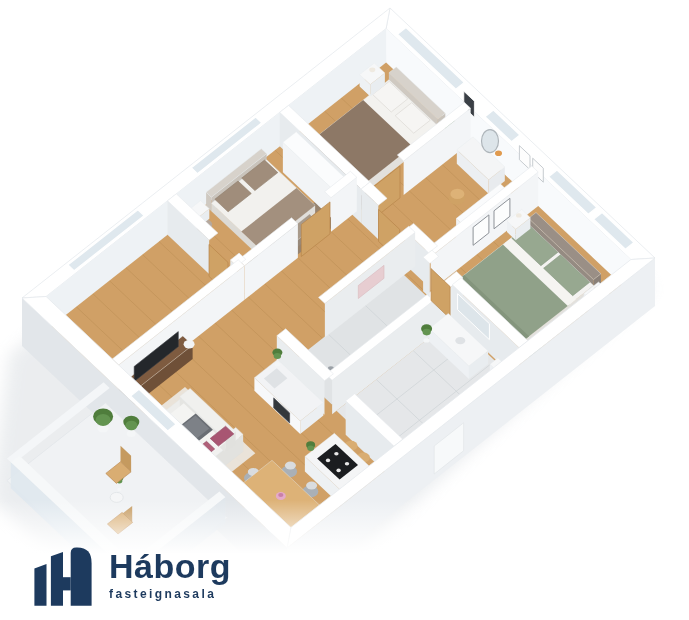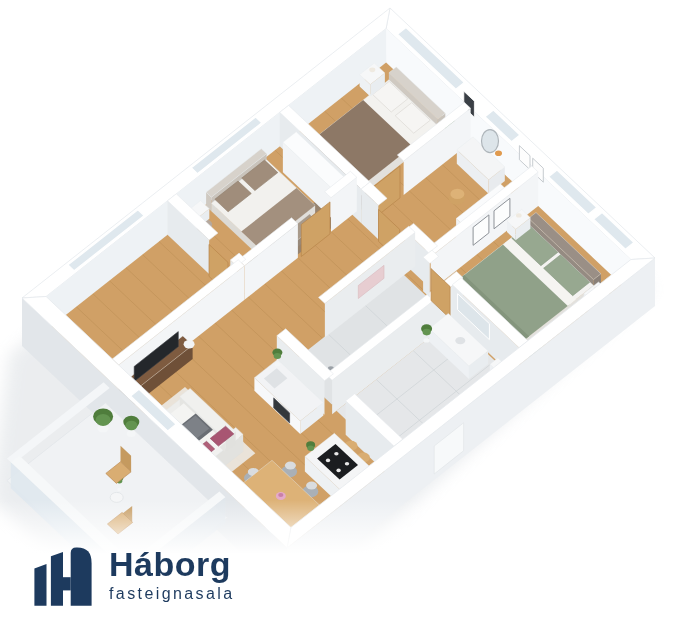--- a/index.html
+++ b/index.html
@@ -2,21 +2,21 @@
 <html style="--navy: #1d3a5e;"><head>
 <meta charset="utf-8">
 <style>
   html,body{margin:0;padding:0;background:#ffffff;}
   #stage{position:relative;width:689px;height:620px;background:#ffffff;overflow:hidden;
          font-family:"Liberation Sans", sans-serif;}
   #scene{position:absolute;left:0;top:0;}
   .logo{position:absolute;left:30px;top:542px;display:flex;align-items:center;gap:13px;z-index:5;justify-content:center;}
   .logo-icon{width:66px;height:66px;display:block;}
   .brand-name{font-size:34px;font-weight:600;letter-spacing:.5px;color:var(--navy,#1d3a5e);line-height:1.05;}
-  .brand-tagline{font-size:16px;font-weight:400;letter-spacing:2.4px;color:var(--navy,#1d3a5e);margin-top:2px;}
+  .brand-tagline{font-size:12px;font-weight:700;letter-spacing:2.4px;color:var(--navy,#1d3a5e);margin-top:2px;}
   .fade{position:absolute;left:0;top:500px;width:420px;height:120px;z-index:4;
         background:linear-gradient(to top,#ffffff 55%,rgba(255,255,255,0));pointer-events:none;}
 </style>
 </head>
 <body>
 
 <div id="stage">
   <svg id="scene" width="689" height="620" viewBox="0 0 689 620">
       <defs>
         <filter id="blur8">

